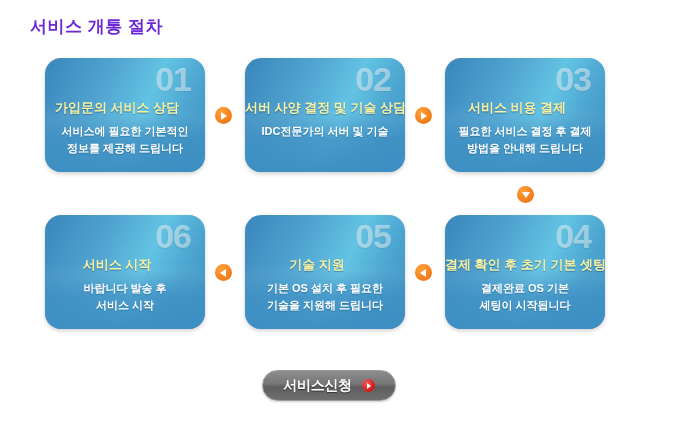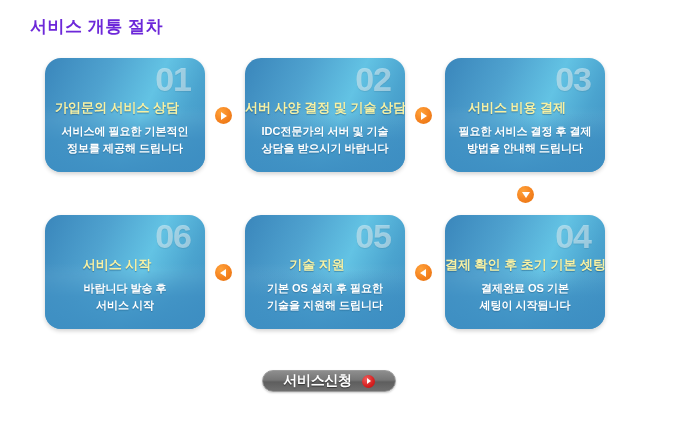--- a/index.html
+++ b/index.html
@@ -130,21 +130,21 @@
     border-right: 4px solid transparent;
     border-top: 6px solid #ffffff;
   }
 
   
   .cta-button {
     position: absolute;
     left: 262px;
     top: 370px;
     width: 134px;
-    height: 22px;
+    height: 31px;
     border-radius: 16px;
     background: linear-gradient(to bottom, #8d8d8d 0%, #767676 45%, #5e5e5e 55%, #6f6f6f 100%);
     border: 1px solid #9b9b9b;
     box-sizing: border-box;
     box-shadow: 0 1px 2px rgba(0,0,0,0.2);
     display: flex;
     align-items: center;
     justify-content: center;
     gap: 10px;
     cursor: pointer;
@@ -191,21 +191,20 @@
 
   <div class="arrow arrow-right" style="left:215px; top:107px;">
     <span class="tri"></span>
   </div>
 
   <div class="card" style="left:245px; top:58px;">
     <div class="card-number">02</div>
     <div class="card-title">서버 사양 결정 및 기술 상담</div>
     <div class="card-desc">
       <span class="l1">IDC전문가의 서버 및 기술</span>
-      <span class="l2">상담을 받으시기 바랍니다</span>
     </div>
   </div>
 
   <div class="arrow arrow-right" style="left:415px; top:107px;">
     <span class="tri"></span>
   </div>
 
   <div class="card" style="left:445px; top:58px;">
     <div class="card-number">03</div>
     <div class="card-title">서비스 비용 결제</div>

